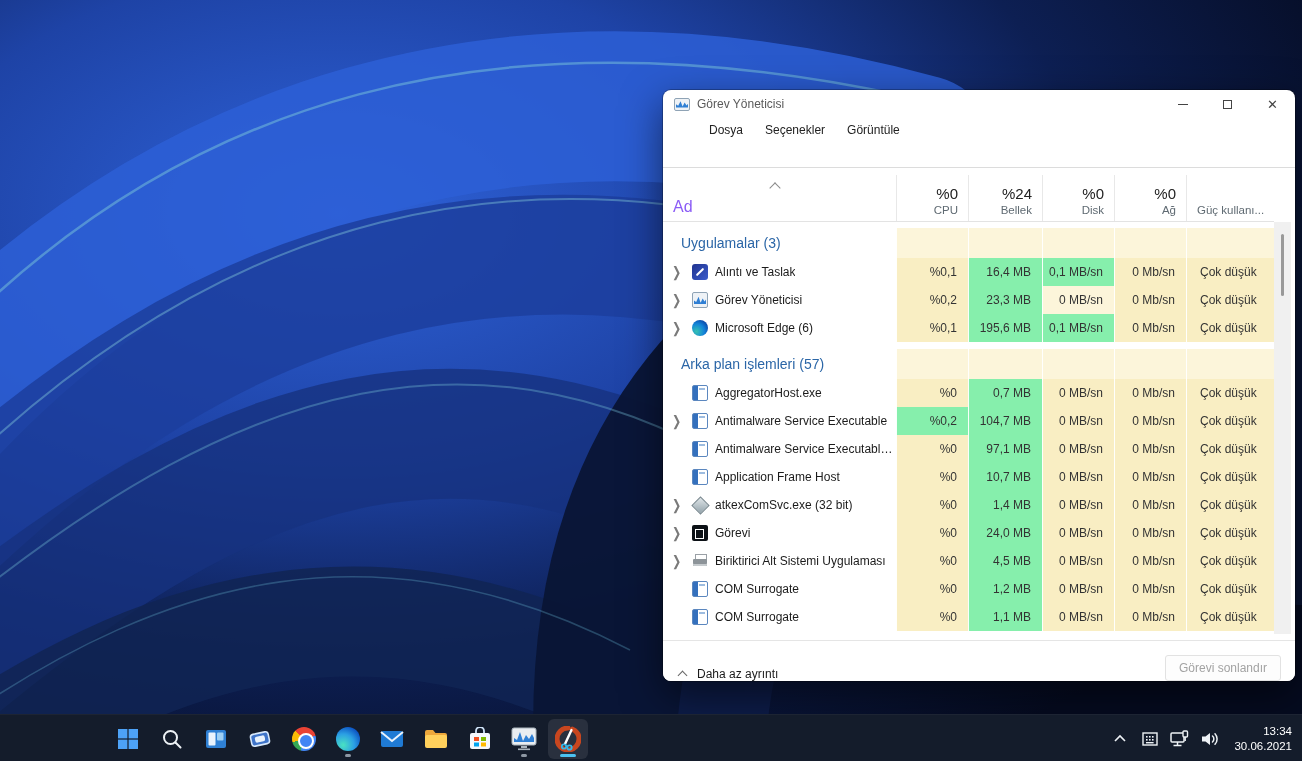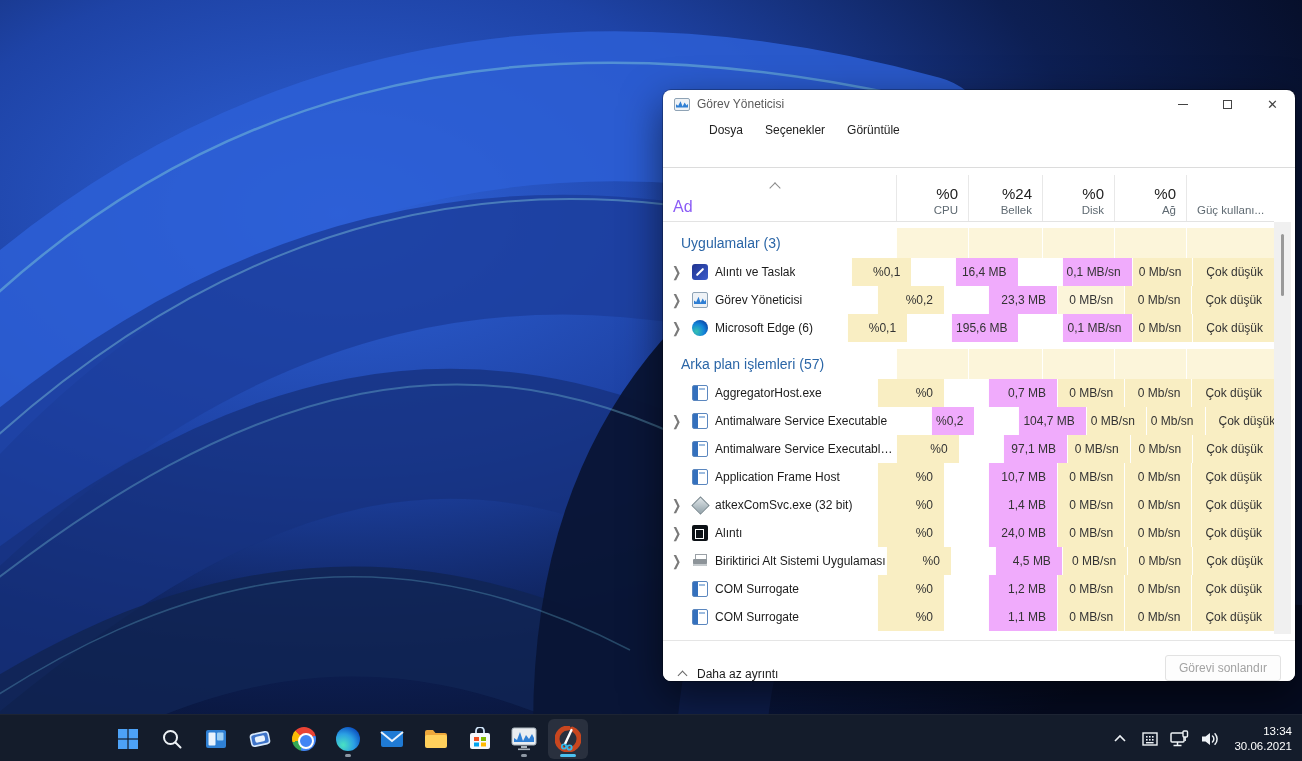--- a/index.html
+++ b/index.html
@@ -60,21 +60,21 @@
 
   .tbody { position:absolute; top:138px; left:0; width:611px; }
   .trow { display:flex; height:28px; align-items:stretch; cursor:default; }
   .trow.grouprow { height:30px; }
   .trow.gap { margin-top:7px; }
   .cell { display:flex; align-items:center; justify-content:flex-end; padding:0 11px 0 4px;
     font-size:12px; color:#333; border-left:1px solid rgba(255,255,255,.95); white-space:nowrap; }
   .cell.pow { justify-content:flex-start; padding-left:13px; }
   .hl0 { background:#fcf5da; }
   .hl1 { background:#f9eec3; }
-  .hl2 { background:#f0abfc;margin-left:44px; }
+  .hl2 { background:#86efac; }
   .namecell { display:flex; align-items:center; padding-left:9px; }
   .chev { width:16px; color:#7a7a7a; font-size:11px; flex:0 0 16px; transform:scaleY(1.3); }
   .chev.hidden { visibility:hidden; }
   .rowicon { width:16px; height:16px; flex:0 0 16px; margin:0 7px 0 4px; position:relative; }
   .rowlabel { overflow:hidden; text-overflow:ellipsis; white-space:nowrap; }
   .gname { color:#2b66a7; font-size:14px; padding-left:18px; display:flex; align-items:center; }
 
   
   .ric-win { background:linear-gradient(90deg,#3470bd 0 5px,#fff 5px); border:1px solid #5b87bf; border-radius:2px; }
   .ric-win::after { content:""; position:absolute; right:2px; top:2px; width:6px; height:2px; background:#9dbce0; }
@@ -330,21 +330,21 @@
         <div class="cell col-mem hl2">1,4 MB</div>
         <div class="cell col-disk hl1">0 MB/sn</div>
         <div class="cell col-net hl1">0 Mb/sn</div>
         <div class="cell pow col-pow hl1">Çok düşük</div>
       </div>
 
       <div class="trow">
         <div class="namecell col-name">
             <span class="chev">❯</span>
             <span class="rowicon ric-start"></span>
-            <span class="rowlabel">Alıntı</span>
+            <span class="rowlabel">Görevi</span>
           </div>
         <div class="cell col-cpu hl1">%0</div>
         <div class="cell col-mem hl2">24,0 MB</div>
         <div class="cell col-disk hl1">0 MB/sn</div>
         <div class="cell col-net hl1">0 Mb/sn</div>
         <div class="cell pow col-pow hl1">Çok düşük</div>
       </div>
 
       <div class="trow">
         <div class="namecell col-name">

